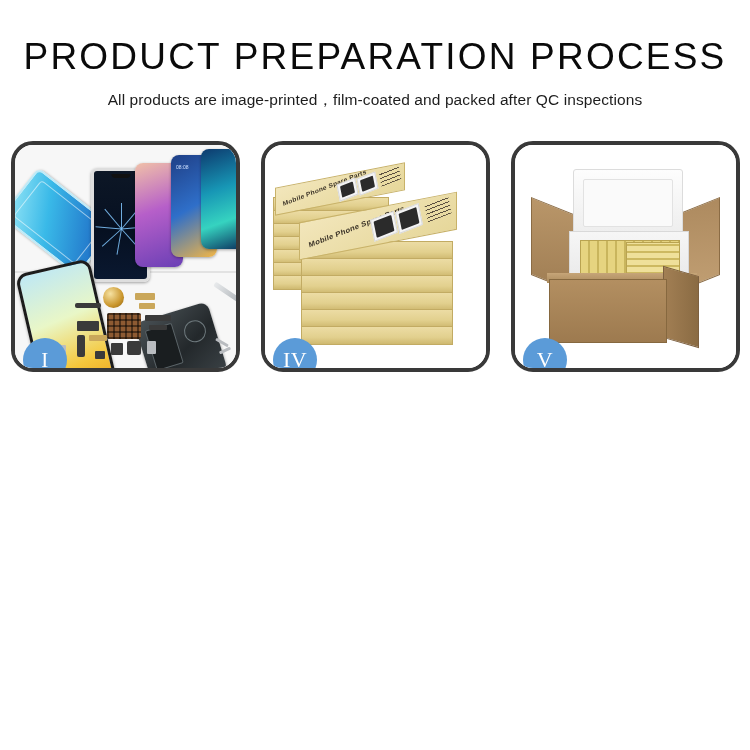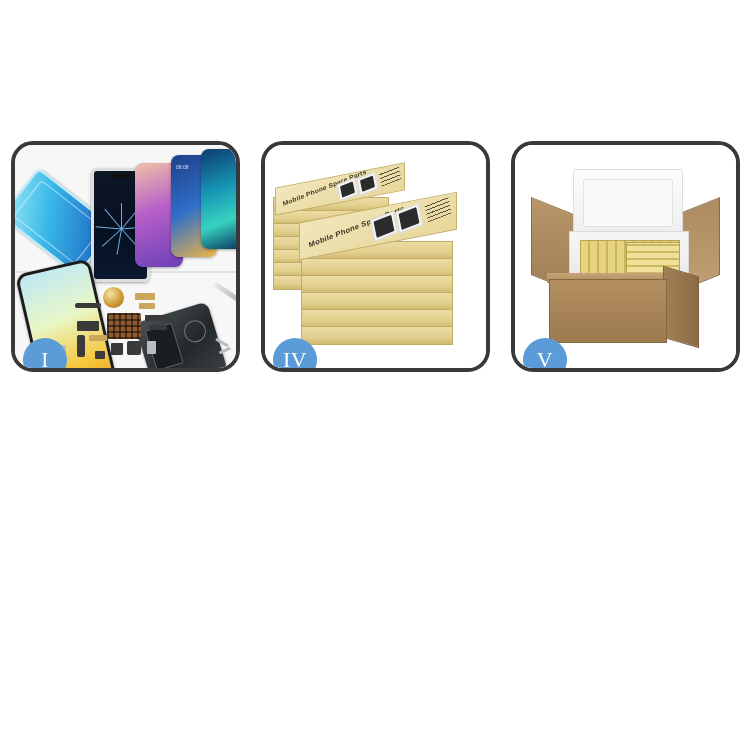--- a/index.html
+++ b/index.html
@@ -374,20 +374,22 @@
   }
   .c-tab{
     position:absolute; width:20px; height:22px;
     background:rgba(130,103,68,.55);
   }
 </style>
 </head>
 <body>
 
 <div id="header">
+  <h1 id="main-title">PRODUCT PREPARATION PROCESS</h1>
+  <p id="subtitle">All products are image-printed，film-coated and packed after QC inspections</p>
 </div>
 
 <div id="panel-grid">
 
   <div class="panel">
     <div class="panel-art">
       <div class="p1-bg"></div>
       <div class="p1-shelf"></div>
 
       <div class="phone ph-a"></div>

